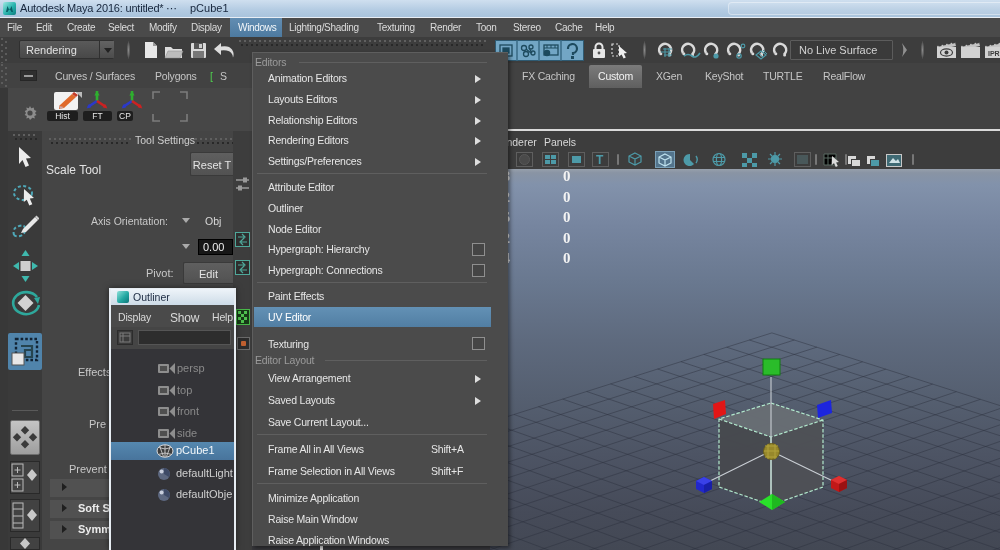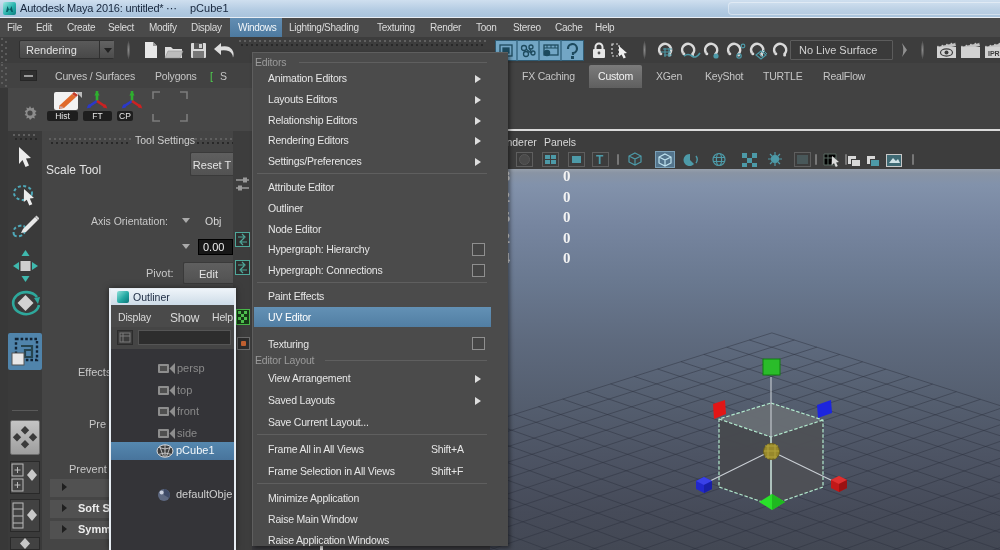--- a/index.html
+++ b/index.html
@@ -555,20 +555,28 @@
             <path d="M17 0v11L11.5 5.5z" fill="#8e8e8e"></path>
           </svg>
         <span class="t" style="position:absolute;left:66px;top:3px">side</span>
       </div>
       <div class="orow orowsel" style="top:93px;height:18px">
         <svg style="left:45px;top:2px" width="18" height="14" viewBox="0 0 18 14">
             <ellipse cx="9" cy="7" rx="8" ry="6.2" fill="#3c3c3c" stroke="#dcdcdc" stroke-width="1"></ellipse>
             <path d="M3 3.5q6 3 12 0M2 10.5q7-3 14 0M9 .8v12.4M3.5 1.8l4 10.8M14.5 1.8l-4 10.8" stroke="#cfcfcf" stroke-width="0.9" fill="none"></path>
           </svg>
         <span class="t" style="position:absolute;left:65px;top:2px;color:#f4f8fb">pCube1</span>
+      </div>
+      <div class="orow" style="top:114.5px;color:#cfcfcf">
+        <svg style="left:46px;top:3px" width="14" height="14" viewBox="0 0 14 14">
+            <circle cx="7" cy="7" r="6" fill="#5d6880"></circle>
+            <path d="M7 1a6 6 0 0 1 5 9L7 7z" fill="#3e4a66"></path>
+            <circle cx="4.6" cy="4.6" r="2" fill="#c9cfdd"></circle>
+          </svg>
+        <span class="t" style="position:absolute;left:65px;top:3px">defaultLight</span>
       </div>
       <div class="orow" style="top:136px;color:#cfcfcf">
         <svg style="left:46px;top:3px" width="14" height="14" viewBox="0 0 14 14">
             <circle cx="7" cy="7" r="6" fill="#5d6880"></circle>
             <path d="M7 1a6 6 0 0 1 5 9L7 7z" fill="#3e4a66"></path>
             <circle cx="4.6" cy="4.6" r="2" fill="#c9cfdd"></circle>
           </svg>
         <span class="t" style="position:absolute;left:65px;top:3px">defaultObje</span>
       </div>
     </div>

